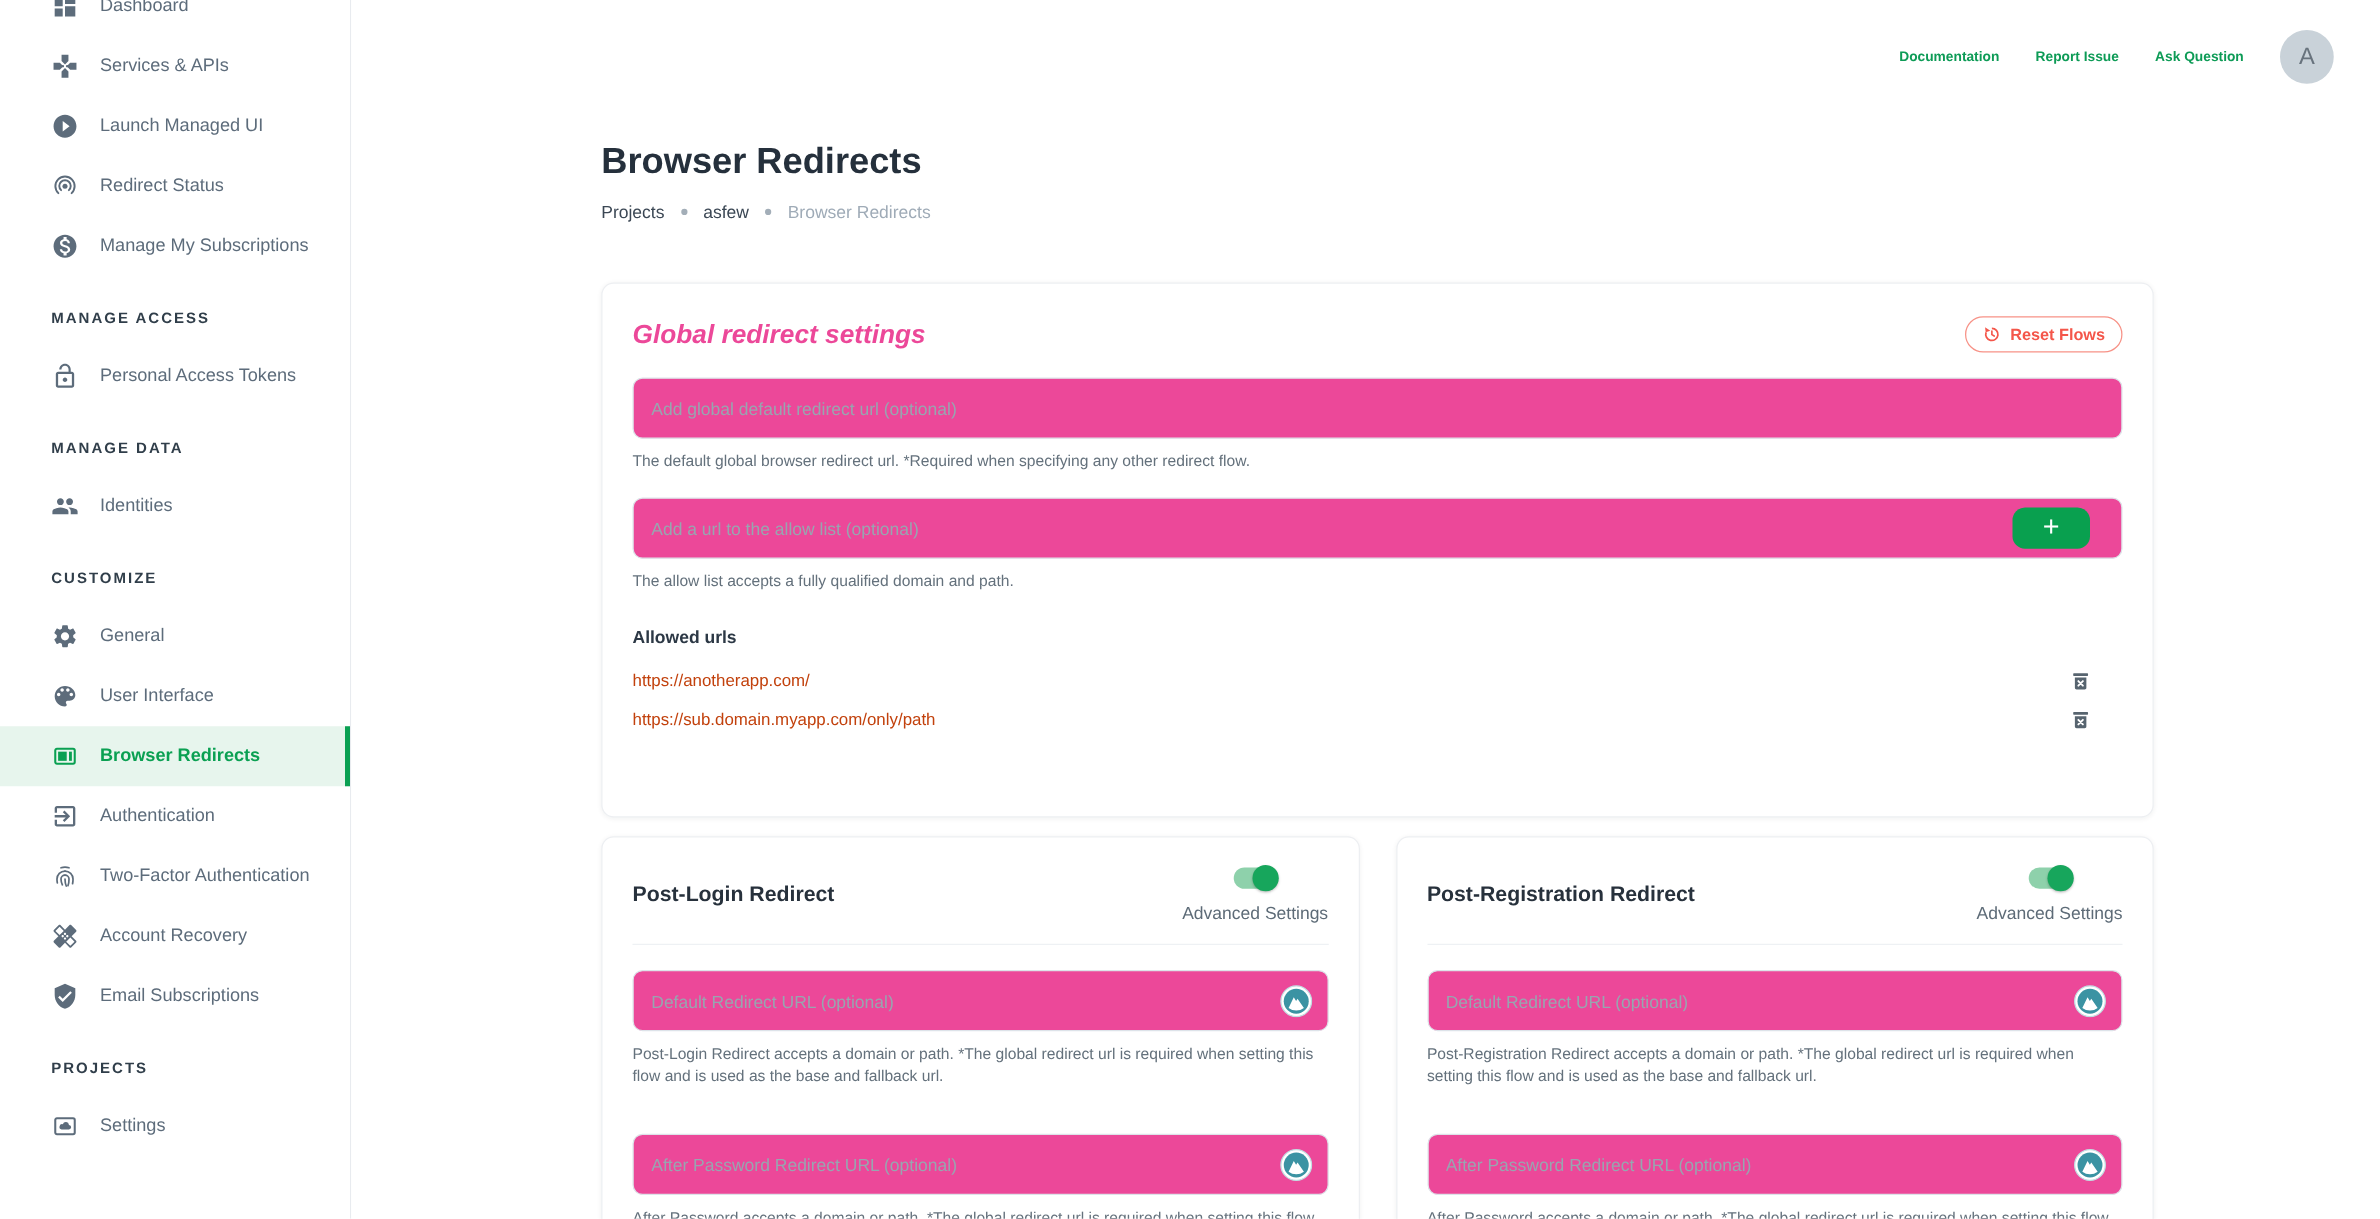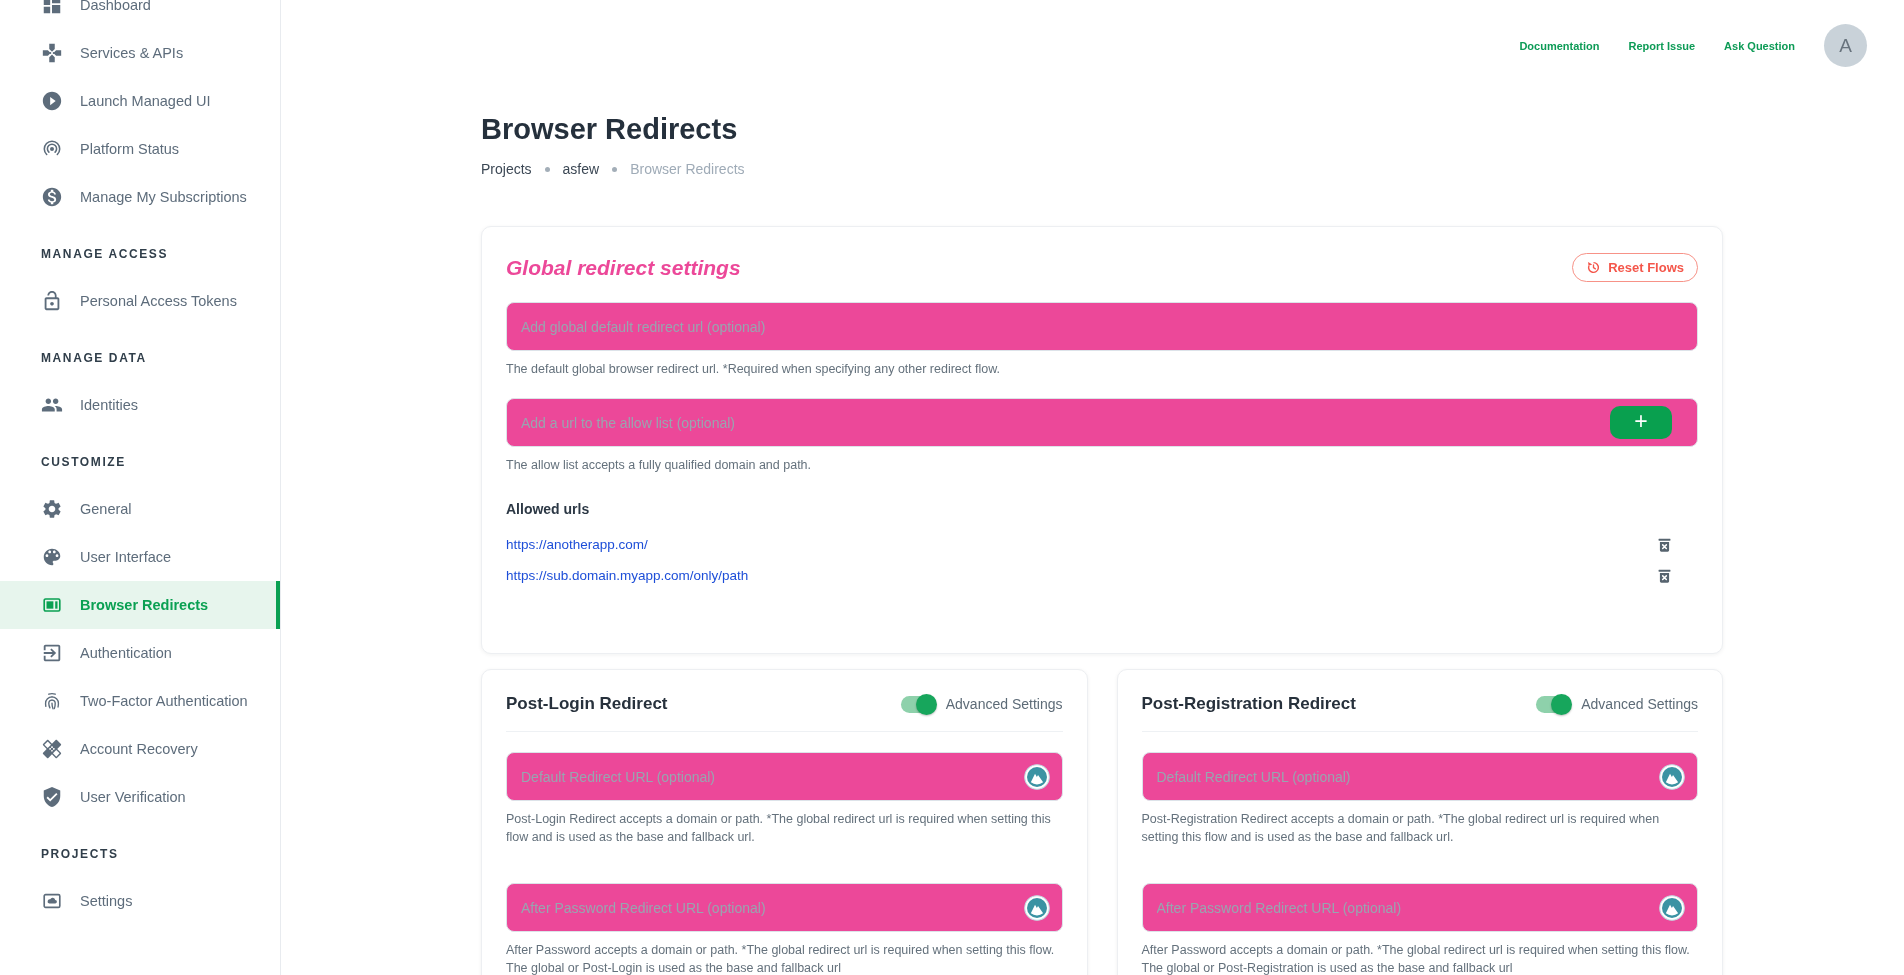--- a/index.html
+++ b/index.html
@@ -61,30 +61,30 @@
   .plus-btn { position:absolute; right:26px; top:8px; width:62px; height:33px;
               background:#09a04f; border:none; border-radius:10px; color:#fff;
               font-size:23px; font-weight:300; line-height:1; cursor:pointer;
               display:flex; align-items:center; justify-content:center;
               padding-bottom:3px; font-family:inherit; }
 
   .allowed-title { margin-top:27px; font-size:14px; font-weight:bold; color:#2c3845; }
   .url-list { margin-top:12px; }
   .url-row { height:31px; display:flex; align-items:center;
              justify-content:space-between; padding-right:24px; }
-  .url-text { font-size:13.5px; color:#1d4ed8; }
+  .url-text { font-size:13.5px; color:#c2410c; }
   .trash-btn { background:none; border:none; cursor:pointer; padding:0;
                color:#57646f; display:flex; }
   .trash-btn svg { width:19px; height:21px; }
 
   .flow-row { display:flex; gap:29px; margin-top:15px; width:1242px; }
   .flow-card { flex:1; padding:24px; height:400px; }
   .flow-head { display:flex; align-items:center; justify-content:space-between; }
   .flow-title { font-size:17px; font-weight:bold; color:#27313c; }
-  .toggle-group { display:flex; align-items:center; gap:11px; }
+  .toggle-group { display:flex; align-items:center; gap:11px;flex-direction:column; }
   .toggle { position:relative; width:34px; height:17px; border-radius:9px;
             background:#8ed1ab; cursor:pointer; }
   .toggle-knob { position:absolute; right:-2px; top:-2px; width:21px; height:21px;
             border-radius:50%; background:#17a65c; box-shadow:0 1px 2px rgba(0,0,0,.25); }
   .toggle-label { font-size:14px; color:#5d6b77; }
   .flow-divider { margin-top:17px; border-bottom:1px solid #eef1f4; }
   .flow-card .text-input input { padding-right:52px; }
   .input-icon { position:absolute; right:13px; top:50%; transform:translateY(-50%);
                 width:26px; height:26px; }
   .flow-card .text-input.second { margin-top:37px; }
@@ -116,21 +116,21 @@
             <path fill="currentColor" d="M12 2C6.48 2 2 6.48 2 12s4.48 10 10 10 10-4.48 10-10S17.52 2 12 2zm-2 14.5v-9l6 4.5-6 4.5z"></path>
           </svg>
         <span>Launch Managed UI</span>
       </div>
       <div class="nav-item">
         <svg viewBox="0 0 24 24">
             <circle cx="12" cy="12" r="2.2" fill="currentColor"></circle>
             <path d="M8.6 15.4a5 5 0 1 1 6.8 0" stroke="currentColor" stroke-width="1.7" fill="none" stroke-linecap="round"></path>
             <path d="M6.2 18a8.4 8.4 0 1 1 11.6 0" stroke="currentColor" stroke-width="1.7" fill="none" stroke-linecap="round"></path>
           </svg>
-        <span>Platform Status</span>
+        <span>Redirect Status</span>
       </div>
       <div class="nav-item">
         <svg viewBox="0 0 24 24">
             <path fill="currentColor" d="M12 2C6.48 2 2 6.48 2 12s4.48 10 10 10 10-4.48 10-10S17.52 2 12 2zm1.41 16.09V20h-2.67v-1.93c-1.71-.36-3.16-1.46-3.27-3.4h1.96c.1 1.05.82 1.87 2.65 1.87 1.96 0 2.4-.98 2.4-1.59 0-.83-.44-1.61-2.67-2.14-2.48-.6-4.18-1.62-4.18-3.67 0-1.72 1.39-2.84 3.11-3.21V4h2.67v1.95c1.86.45 2.79 1.86 2.85 3.39H14.3c-.05-1.11-.64-1.87-2.22-1.87-1.5 0-2.4.68-2.4 1.64 0 .84.65 1.39 2.67 1.91s4.18 1.39 4.18 3.91c-.01 1.83-1.38 2.83-3.12 3.16z"></path>
           </svg>
         <span>Manage My Subscriptions</span>
       </div>
 
       <div class="nav-title">MANAGE ACCESS</div>
       <div class="nav-item">
@@ -191,21 +191,21 @@
       <div class="nav-item">
         <svg viewBox="0 0 24 24">
             <path fill="currentColor" d="M17.73 12.02l3.98-3.98c.39-.39.39-1.02 0-1.41l-4.34-4.34c-.39-.39-1.02-.39-1.41 0l-3.98 3.98L8 2.29C7.8 2.1 7.55 2 7.29 2c-.25 0-.51.1-.7.29L2.25 6.63c-.39.39-.39 1.02 0 1.41l3.98 3.98-3.98 3.98c-.39.39-.39 1.02 0 1.41l4.34 4.34c.39.39 1.02.39 1.41 0l3.98-3.98 3.98 3.98c.2.2.45.29.71.29.26 0 .51-.1.71-.29l4.34-4.34c.39-.39.39-1.02 0-1.41l-3.99-3.98zM12 9c.55 0 1 .45 1 1s-.45 1-1 1-1-.45-1-1 .45-1 1-1zm-4.71 1.96L3.66 7.34l3.63-3.63 3.62 3.62-3.62 3.63zM10 13c-.55 0-1-.45-1-1s.45-1 1-1 1 .45 1 1-.45 1-1 1zm2 2c-.55 0-1-.45-1-1s.45-1 1-1 1 .45 1 1-.45 1-1 1zm2-4c.55 0 1 .45 1 1s-.45 1-1 1-1-.45-1-1 .45-1 1-1zm2.66 9.34l-3.63-3.62 3.63-3.63 3.62 3.62-3.62 3.63z"></path>
           </svg>
         <span>Account Recovery</span>
       </div>
       <div class="nav-item">
         <svg viewBox="0 0 24 24">
             <path fill="currentColor" d="M12 1L3 5v6c0 5.55 3.84 10.74 9 12 5.16-1.26 9-6.45 9-12V5l-9-4zm-2 16l-4-4 1.41-1.41L10 14.17l6.59-6.59L18 9l-8 8z"></path>
           </svg>
-        <span>User Verification</span>
+        <span>Email Subscriptions</span>
       </div>
 
       <div class="nav-title">PROJECTS</div>
       <div class="nav-item">
         <svg viewBox="0 0 24 24">
             <rect x="3.5" y="5" width="17" height="14" rx="1.5" fill="none" stroke="currentColor" stroke-width="1.8"></rect>
             <path d="M9 14.8h6.2a2 2 0 0 0 .3-4 2.8 2.8 0 0 0-5.4-.6A2.3 2.3 0 0 0 9 14.8z" fill="currentColor"></path>
           </svg>
         <span>Settings</span>
       </div>

